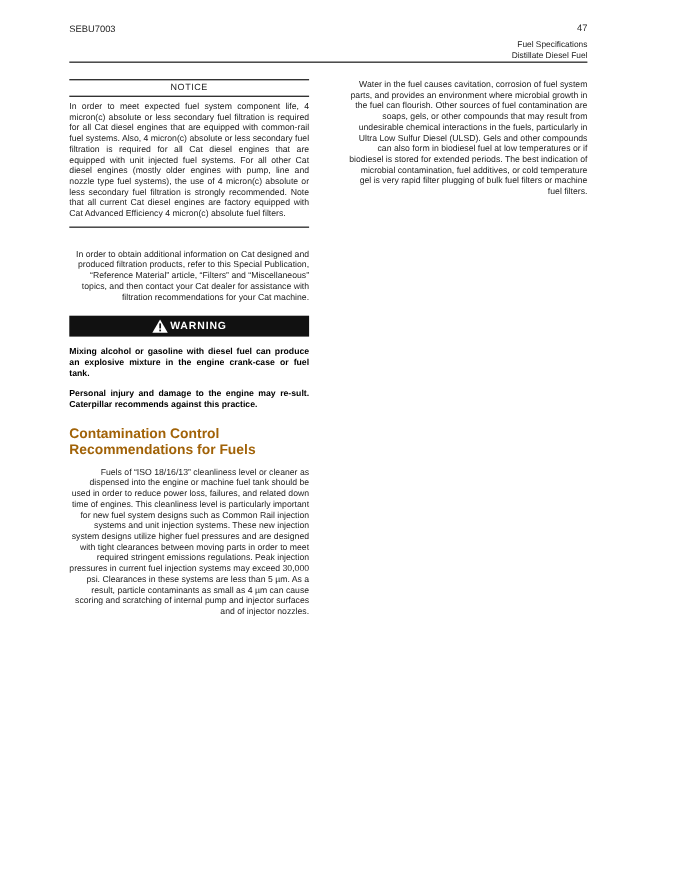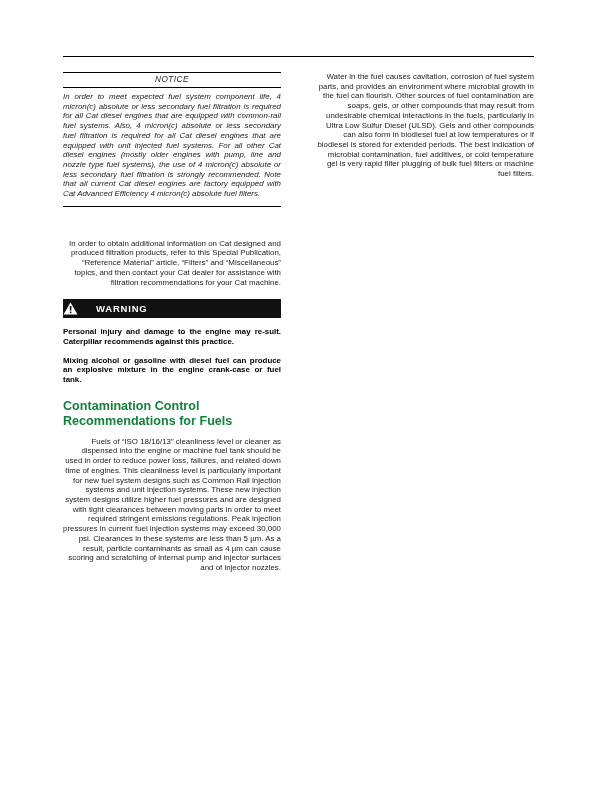--- a/index.html
+++ b/index.html
@@ -56,22 +56,21 @@
     color: #000;
     font-size: 7.9px;
     line-height: 9.7px;
     text-align: justify;
     margin-bottom: 9px;
   }
   
   .notice {
     border-top: 1px solid #000;
     border-bottom: 1px solid #000;
-    margin-bottom: 32px;
-    font-style: italic;
+    margin-bottom: 20px;
   }
   .notice-title {
     font-size: 8.2px;
     text-align: center;
     padding: 2px 0 3px 0;
     border-bottom: 1px solid #000;
     letter-spacing: 0.5px;
   }
   .notice-body {
     font-size: 7.9px;
@@ -79,44 +78,52 @@
     text-align: justify;
     padding: 4px 0 7px 0;
   }
   
   .warnbar {
     background: #111;
     color: #fff;
     height: 19px;
     display: flex;
     align-items: center;
-    justify-content: flex-start;
-    gap: 18px;
+    justify-content: center;
+    gap: 2px;
     margin: 12px 0 9px 0;
   }
   .warnbar .wlabel {
     font-weight: bold;
     font-size: 9.5px;
     letter-spacing: 0.8px;
   }
   .warn-icon { display: inline-flex; }
   
   h2.sect {
     font-size: 12.6px;
     line-height: 15px;
     font-weight: bold;
-    color: #15803d;
+    color: #a16207;
     margin: 14px 0 8px 0;
   }
 </style>
 </head>
 <body>
 
 <div class="page">
 
+  <div class="hdr">
+    <span class="hdr-left">SEBU7003</span>
+    <span class="hdr-right">
+      <span class="hdr-pageno">47</span>
+      <span class="hdr-sec">Fuel Specifications</span>
+      <span class="hdr-subsec">Distillate Diesel Fuel</span>
+    </span>
+  </div>
   <div class="hdr-rule"></div>
 
   <div class="cols">
 
     <div class="col">
 
       <div class="notice">
         <div class="notice-title">NOTICE</div>
         <div class="notice-body">In order to meet expected fuel system component life, 4 micron(c) absolute or less secondary fuel filtration is required for all Cat diesel engines that are equipped with common-rail fuel systems. Also, 4 micron(c) absolute or less secondary fuel filtration is required for all Cat diesel engines that are equipped with unit injected fuel systems. For all other Cat diesel engines (mostly older engines with pump, line and nozzle type fuel systems), the use of 4 micron(c) absolute or less secondary fuel filtration is strongly recommended. Note that all current Cat diesel engines are factory equipped with Cat Advanced Efficiency 4 micron(c) absolute fuel filters.</div>
       </div>
@@ -127,22 +134,22 @@
         <span class="warn-icon">
           <svg width="15" height="13" viewBox="0 0 15 13">
             <path d="M7.5 0.5 L14.5 12.5 L0.5 12.5 Z" fill="#ffffff"></path>
             <rect x="6.8" y="4" width="1.6" height="4.6" fill="#111"></rect>
             <rect x="6.8" y="9.6" width="1.6" height="1.6" fill="#111"></rect>
           </svg>
         </span>
         <span class="wlabel">WARNING</span>
       </div>
 
+      <p class="boldp">Mixing alcohol or gasoline with diesel fuel can produce an explosive mixture in the engine crank-case or fuel tank.</p>
       <p class="boldp">Personal injury and damage to the engine may re-sult. Caterpillar recommends against this practice.</p>
-      <p class="boldp">Mixing alcohol or gasoline with diesel fuel can produce an explosive mixture in the engine crank-case or fuel tank.</p>
 
       <h2 class="sect">Contamination Control Recommendations for Fuels</h2>
 
       <p class="body">Fuels of “ISO 18/16/13” cleanliness level or cleaner as dispensed into the engine or machine fuel tank should be used in order to reduce power loss, failures, and related down time of engines. This cleanliness level is particularly important for new fuel system designs such as Common Rail injection systems and unit injection systems. These new injection system designs utilize higher fuel pressures and are designed with tight clearances between moving parts in order to meet required stringent emissions regulations. Peak injection pressures in current fuel injection systems may exceed 30,000 psi. Clearances in these systems are less than 5 µm. As a result, particle contaminants as small as 4 µm can cause scoring and scratching of internal pump and injector surfaces and of injector nozzles.</p>
     </div>
 
     <div class="col">
       <p class="body">Water in the fuel causes cavitation, corrosion of fuel system parts, and provides an environment where microbial growth in the fuel can flourish. Other sources of fuel contamination are soaps, gels, or other compounds that may result from undesirable chemical interactions in the fuels, particularly in Ultra Low Sulfur Diesel (ULSD). Gels and other compounds can also form in biodiesel fuel at low temperatures or if biodiesel is stored for extended periods. The best indication of microbial contamination, fuel additives, or cold temperature gel is very rapid filter plugging of bulk fuel filters or machine fuel filters.</p>
     </div>
 

